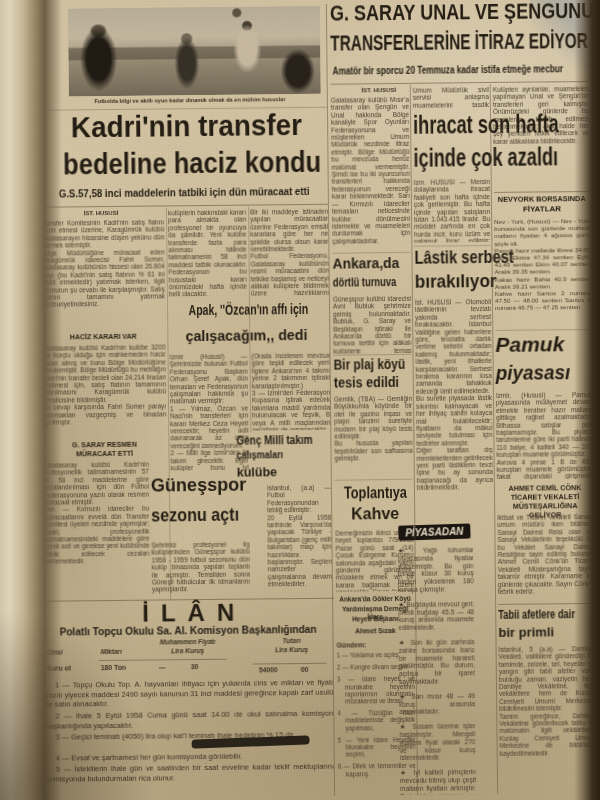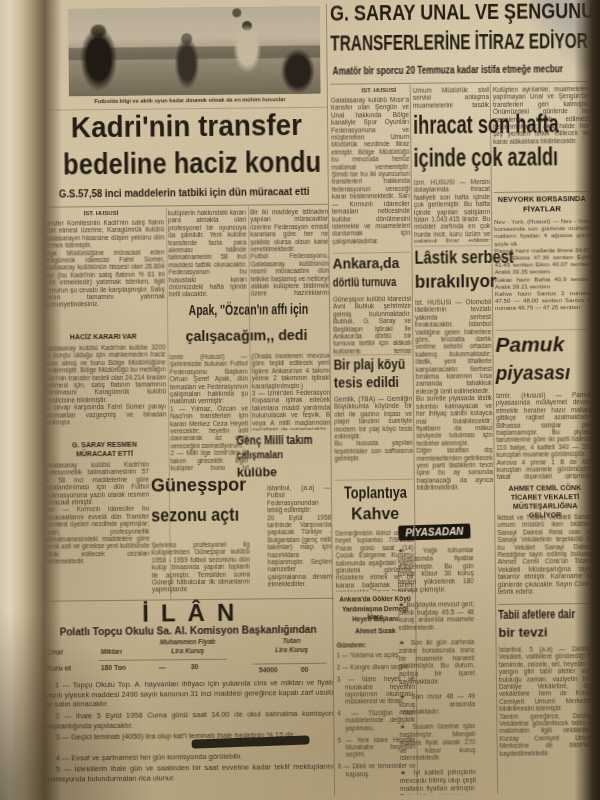--- a/index.html
+++ b/index.html
@@ -252,21 +252,21 @@
 Avrova 4 prese 1 B de 467 kuruştan muamele görülmüştür; fakat dışarıdaki girişmeler neticeye bağlanmamıştır.</div>
 
   <div class="subhd" style="left:496px;top:486px;width:96px;font-size:7.2px;line-height:9px;">AHMET CEMİL CÖNK TİCARET VEKALETİ MÜSTEŞARLIĞINA GELİYOR</div>
   <div class="body-txt" style="left:496px;top:516px;width:96px;height:86px;">İktisat ve Ticaret Vekâleti Sanayi umum müdürü iken bilâhare Sanayi Dairesi Reisi olan ve Sanayi Vekâletinin teşekkülü ile bu Vekâlet Sanayi Dairesi Reisliğine tayin edilmiş bulunan Ahmet Cemil Cönk'ün Ticaret Vekâleti Müsteşarlığına tayini takarrür etmiştir. Kararname bu günlerde çıkacaktır. Sayın Cönk'ü tebrik ederiz.</div>
 
   <div class="rule-h" style="left:496px;top:606px;width:94px;"></div>
   <div class="abs hl" style="left:496px;top:610px;width:96px;font-size:13px;">
     <span class="cond" style="transform:scaleX(.72);">Tabii afetlere dair</span>
   </div>
   <div class="abs hl" style="left:496px;top:628px;width:96px;font-size:13px;">
-    <span class="cond">bir tevzi</span>
+    <span class="cond">bir primli</span>
   </div>
   <div class="body-txt" style="left:496px;top:648px;width:96px;height:142px;">İstanbul, 5 (a.a) — Dahiliye Vekâleti, valiliklere gönderdiği bir tamimde, zelzele, sel, heyelân ve yangın gibi tabiî afetler vuku bulduğu zaman, vaziyetin hem Dahiliye Vekâletine, ilgili vekâletlere hem de Kızılay Cemiyeti Umumî Merkezine bildirilmesini istemiştir.
 Tamim gereğince, Dahiliye Vekâletine gönderilecek tablo ve malûmatın ilgili vekâletlerle Kızılay Cemiyeti Umumî Merkezine de bildirildiği kaydedilmektedir.</div>
 
   <div class="rule-h" style="left:40px;top:598px;width:292px;"></div>
   <div class="abs hl" style="left:40px;top:600px;width:292px;font-size:24px;text-align:center;letter-spacing:12px;text-indent:12px;">İLÂN</div>
   <div class="abs hl" style="left:40px;top:624px;width:292px;font-size:11px;text-align:center;">
     <span class="condc" style="transform:scaleX(.92);">Polatlı Topçu Okulu Sa. Al. Komisyon Başkanlığından</span>
   </div>
 

